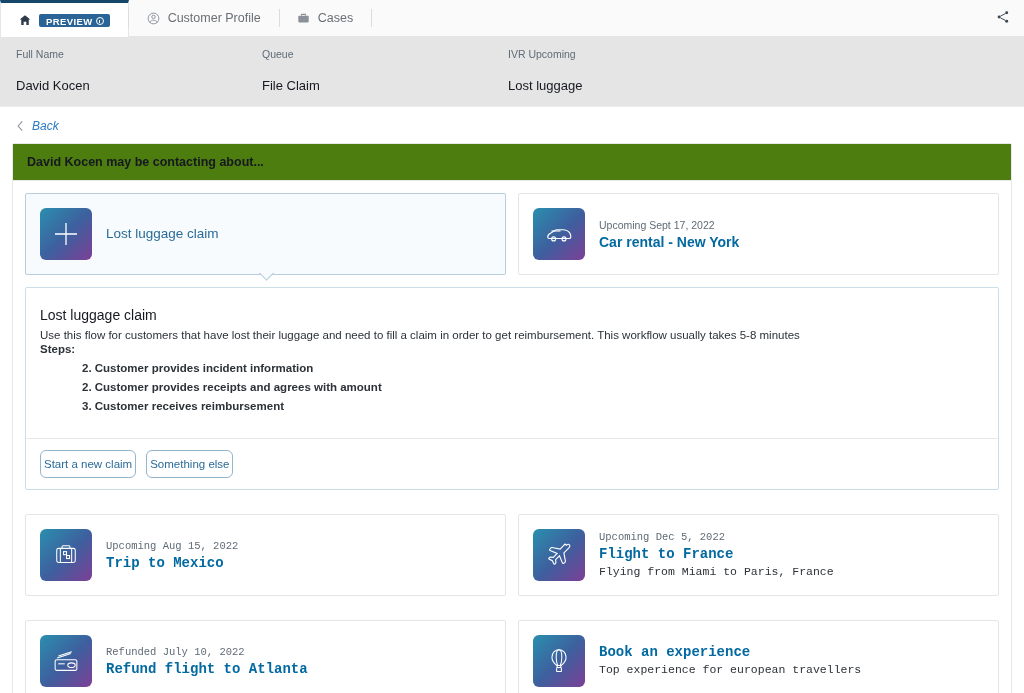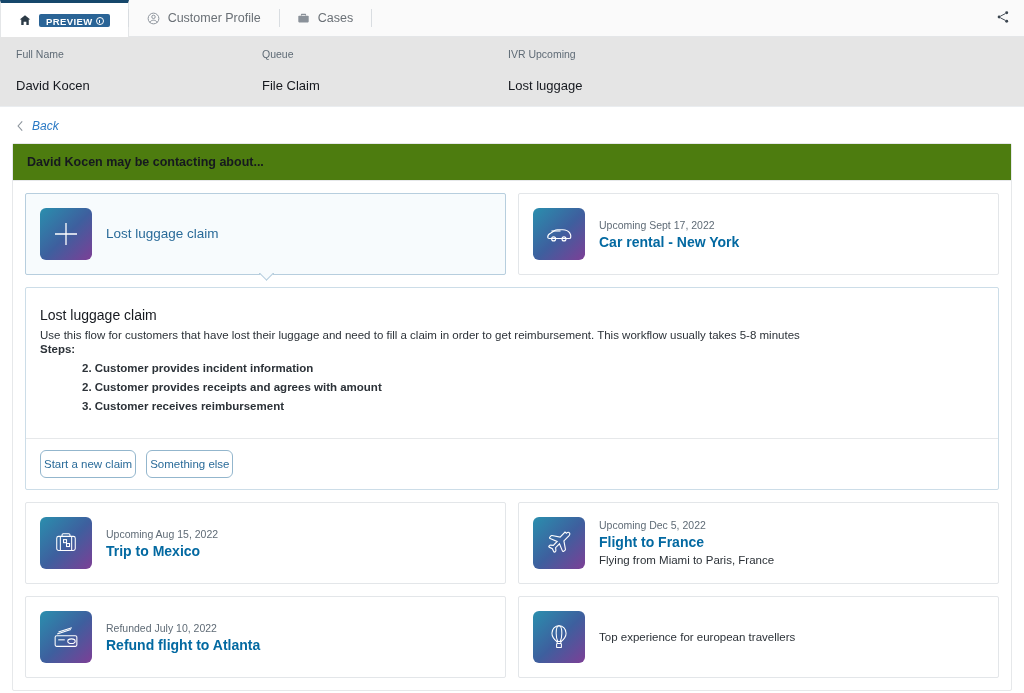--- a/index.html
+++ b/index.html
@@ -124,21 +124,21 @@
     font-weight: bold;
     color: #16191f;
   }
   .panel-body { padding: 12px; }
 
   .grid2 {
     display: grid;
     grid-template-columns: 1fr 1fr;
     gap: 12px;
   }
-  .row-gap { margin-top: 12px; }
+  .row-gap { margin-top: 24px; font-family: Liberation Mono, monospace; }
 
   
   .card {
     border: 1px solid #e3e6e9;
     border-radius: 2px;
     background: #ffffff;
     display: flex;
     align-items: center;
     gap: 14px;
     padding: 14px;
@@ -400,20 +400,21 @@
       <div class="card">
         <div class="tile">
           <svg width="30" height="30" viewBox="0 0 34 34" fill="none" stroke="currentColor" stroke-width="1.2">
             <path d="M17 4.3c4.5 0 8 3.7 8 8.4 0 4.2-3.3 7.6-5.6 9.4h-4.8C12.3 20.3 9 16.9 9 12.7c0-4.7 3.5-8.4 8-8.4z"></path>
             <path d="M17 4.3c-2 0-3.2 3.8-3.2 8.4 0 3.8.8 7.2 1.9 9.4M17 4.3c2 0 3.2 3.8 3.2 8.4 0 3.8-.8 7.2-1.9 9.4"></path>
             <path d="M14.6 22.1h4.8l-.7 2.3h-3.4l-.7-2.3z"></path>
             <rect x="14.3" y="24.4" width="5.4" height="4.6" rx="0.8"></rect>
           </svg>
         </div>
         <div class="card-text">
+          <div class="card-title">Book an experience</div>
           <div class="card-sub">Top experience for european travellers</div>
         </div>
       </div>
     </div>
 
   </div>
 
 </div>
 
 </body></html>

